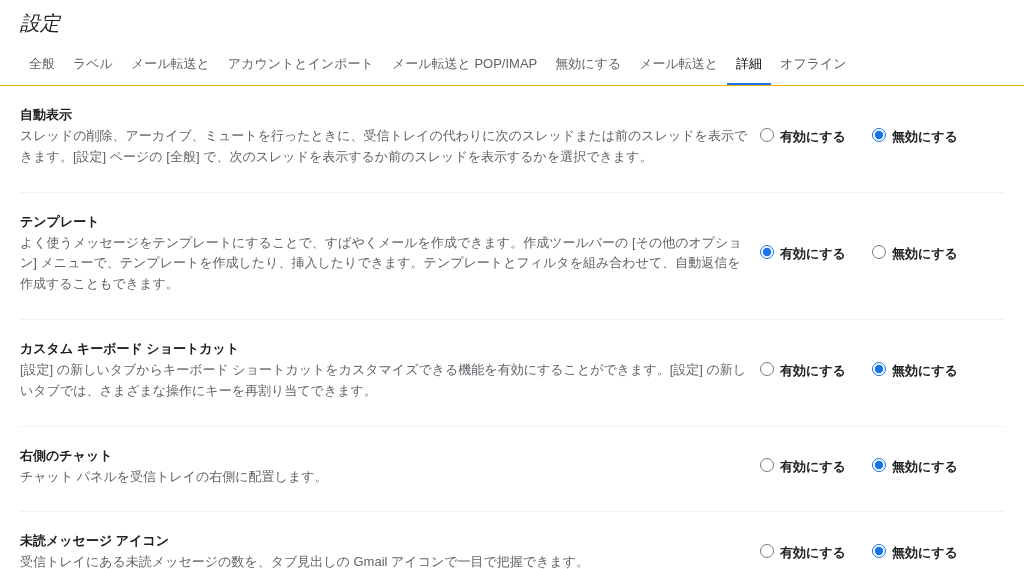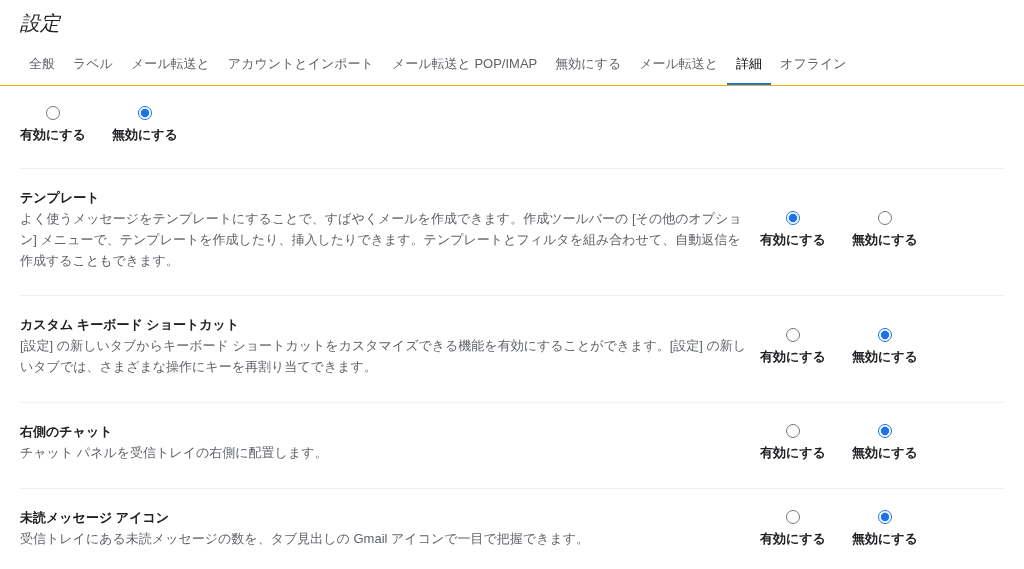--- a/index.html
+++ b/index.html
@@ -8,21 +8,21 @@
   .tabs{display:flex;align-items:flex-end;border-bottom:1px solid #eab308;padding:0 20px;gap:0;overflow:hidden;white-space:nowrap;}
   .tab{font-size:13px;color:#5f6368;padding:6px 9px 10px 9px;cursor:pointer;border-bottom:2px solid transparent;}
   .tab.active{color:#000000;border-bottom:2px solid #1a73e8;}
   .content{padding:0 20px;}
   .row{padding:20px 0 24px 0;border-bottom:1px solid #f1f1f1;display:flex;gap:8px;}
   .row:last-of-type{border-bottom:none;padding-bottom:14px;}
   .desc{flex:0 0 732px;}
   .desc .h{font-weight:700;font-size:13px;color:#202124;margin-bottom:2px;}
   .desc .p{font-size:13px;color:#5f6368;line-height:1.6;}
   .opts{flex:1;display:flex;align-items:center;gap:26px;font-size:13px;}
-  .opt{display:flex;align-items:center;gap:6px;white-space:nowrap;flex-direction:column;}
+  .opt{display:flex;align-items:flex-start;gap:6px;white-space:nowrap;}
   .opt input{accent-color:#1a73e8;width:14px;height:14px;margin:0;}
   .opt span{font-weight:700;color:#202124;}
 </style>
 </head>
 <body>
 
 <div class="page">
   <div class="title">設定</div>
 
   <div class="tabs" id="tabs">
@@ -32,20 +32,24 @@
       <div class="tab">アカウントとインポート</div>
       <div class="tab">メール転送と POP/IMAP</div>
       <div class="tab">無効にする</div>
       <div class="tab">メール転送と</div>
       <div class="tab active">詳細</div>
       <div class="tab">オフライン</div>
     </div>
 
   <div class="content" id="sections">
       <div class="row">
+        <div class="desc">
+          <div class="h">自動表示</div>
+          <div class="p">スレッドの削除、アーカイブ、ミュートを行ったときに、受信トレイの代わりに次のスレッドまたは前のスレッドを表示できます。[設定] ページの [全般] で、次のスレッドを表示するか前のスレッドを表示するかを選択できます。</div>
+        </div>
         <div class="opts">
           <label class="opt">
             <input type="radio" name="r0" style="">
             <span>有効にする</span>
           </label>
           <label class="opt">
             <input type="radio" name="r0" checked="" style="">
             <span>無効にする</span>
           </label>
         </div>

